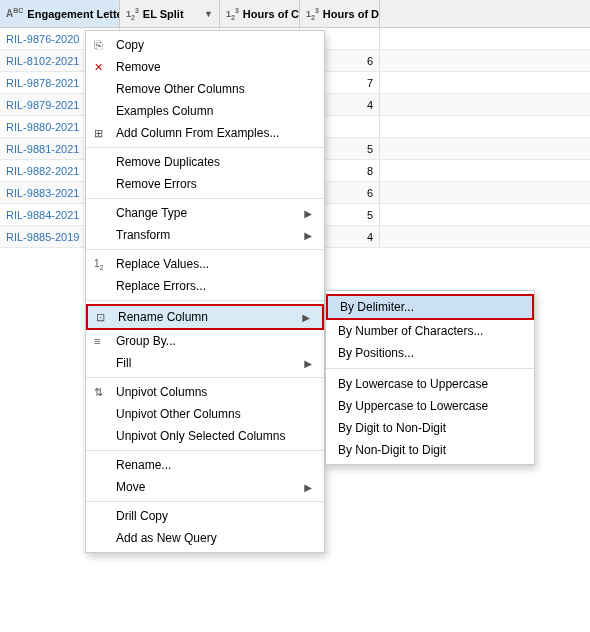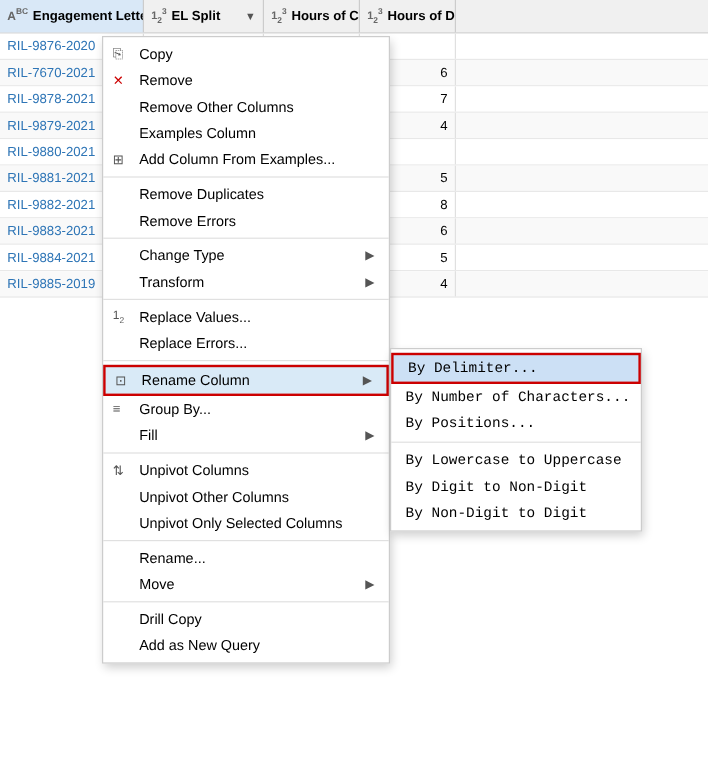--- a/index.html
+++ b/index.html
@@ -148,21 +148,20 @@
       z-index: 101;
       padding: 3px 0;
     }
 
     .sub-menu-item {
       display: flex;
       padding: 4px 12px;
       cursor: pointer;
       font-size: 12px;
       white-space: nowrap;
-      font-family: Liberation Mono, monospace;
     }
 
     .split-row-wrapper {
       position: relative;
     }
 
     
     .delimiter-highlight {
       background: #cce0f5;
     }
@@ -196,21 +195,21 @@
   </div>
 
   <div class="table-body">
     <div class="table-row">
       <div class="table-cell cell-eng">RIL-9876-2020</div>
       <div class="table-cell cell-expiry"></div>
       <div class="table-cell cell-ceo">4</div>
       <div class="table-cell cell-director"></div>
     </div>
     <div class="table-row">
-      <div class="table-cell cell-eng">RIL-7670-2021</div>
+      <div class="table-cell cell-eng">RIL-8102-2021</div>
       <div class="table-cell cell-expiry"></div>
       <div class="table-cell cell-ceo">5</div>
       <div class="table-cell cell-director">6</div>
     </div>
     <div class="table-row">
       <div class="table-cell cell-eng">RIL-9878-2021</div>
       <div class="table-cell cell-expiry"></div>
       <div class="table-cell cell-ceo">2</div>
       <div class="table-cell cell-director">7</div>
     </div>
@@ -387,20 +386,23 @@
   <div class="sub-menu-item">
     <span>By Positions...</span>
   </div>
 
   <div class="menu-separator" style="margin: 4px 0;"></div>
 
   <div class="sub-menu-item">
     <span>By Lowercase to Uppercase</span>
   </div>
 
+  <div class="sub-menu-item">
+    <span>By Uppercase to Lowercase</span>
+  </div>
 
   <div class="sub-menu-item">
     <span>By Digit to Non-Digit</span>
   </div>
 
   <div class="sub-menu-item">
     <span>By Non-Digit to Digit</span>
   </div>
 </div>
 

